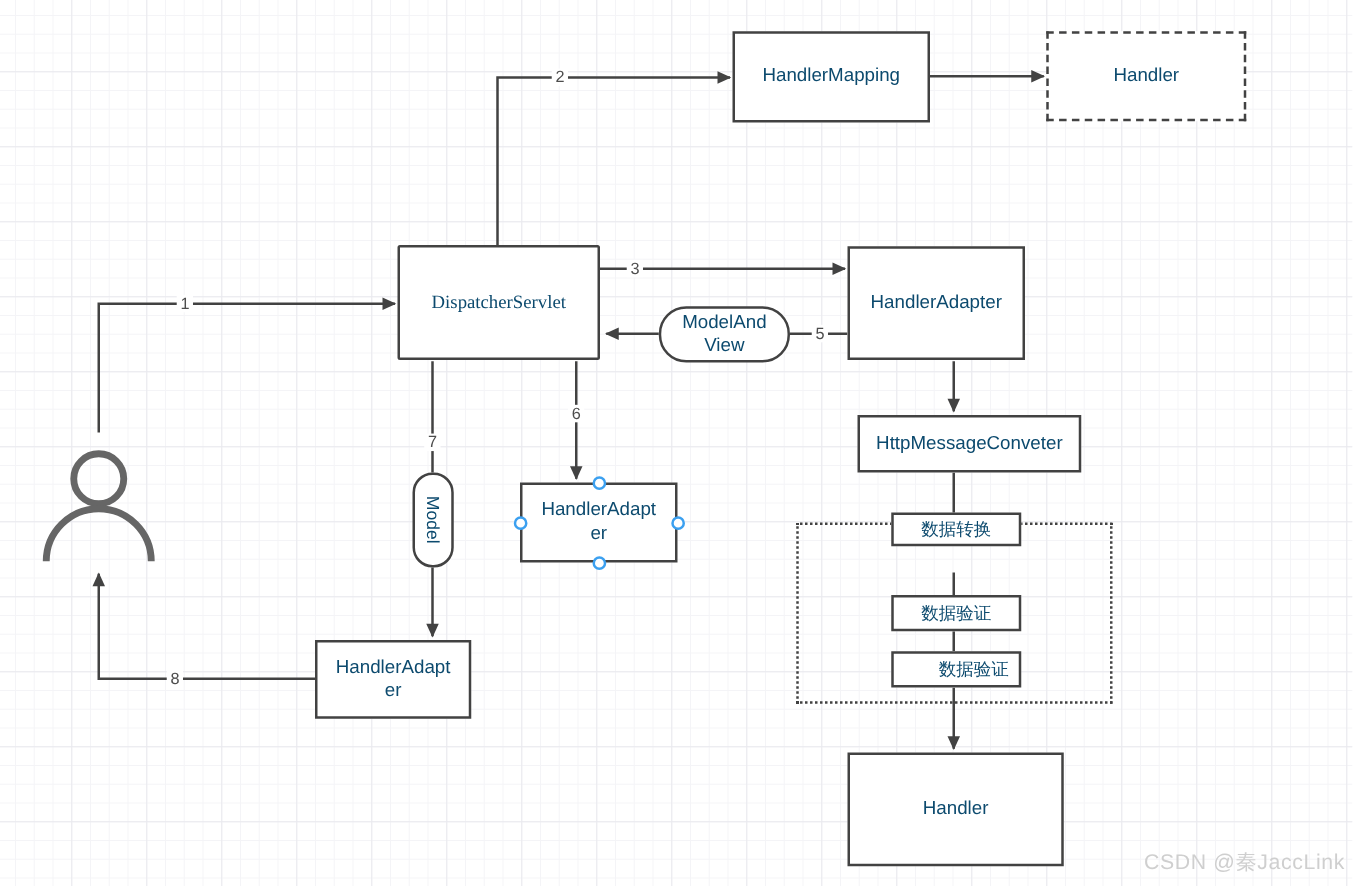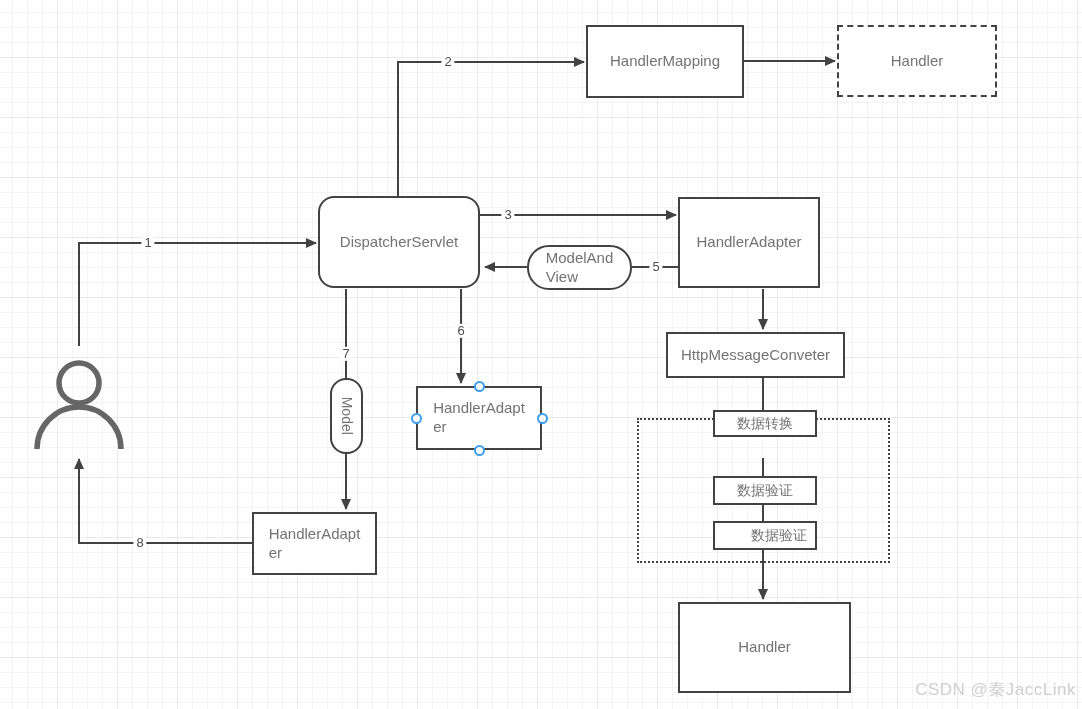--- a/index.html
+++ b/index.html
@@ -11,26 +11,26 @@
       linear-gradient(to right,#e9e9ee 1px,transparent 1px),
       linear-gradient(to bottom,#e9e9ee 1px,transparent 1px),
       linear-gradient(to right,#f4f4f7 1px,transparent 1px),
       linear-gradient(to bottom,#f4f4f7 1px,transparent 1px);
     background-size:60px 60px,60px 60px,15px 15px,15px 15px;
     background-position:-3px -3px,-3px -3px,-3px -3px,-3px -3px;
   }
   .edges{position:absolute;left:0;top:0;}
   .box{
     position:absolute;box-sizing:border-box;background:#ffffff;
-    border:2px solid #424242;color:#737373;font-size:15px;
+    border:2px solid #424242;color:#0c4a6e;font-size:15px;
     display:flex;align-items:center;justify-content:center;
-    line-height:1.25;
+    text-align:center;line-height:1.25;
   }
   .box .lbl{display:block;}
-  .rounded{border-radius:16px;}
+  .rounded{border-radius:2px;font-family:Liberation Serif, serif;}
   .pill{border-radius:22px;}
   .dashed{border-style:dashed;}
   .dotted-group{
     position:absolute;box-sizing:border-box;background:transparent;
     border:2px dotted #424242;
   }
   .cn{font-size:14px;}
   .vpill{border-radius:16px;}
   .vpill .lbl{transform:rotate(90deg);white-space:nowrap;font-size:14px;}
   .elabel{
@@ -97,21 +97,21 @@
     <span class="lbl">HandlerAdapter</span>
   </div>
 
   <div class="box pill" style="left:527px;top:245px;width:105px;height:45px;">
     <span class="lbl">
       <span class="lbl">ModelAnd</span>
       <span class="lbl">View</span>
     </span>
   </div>
 
-  <div class="box" style="left:666px;top:332px;width:179px;height:46px;">
+  <div class="box" style="left:686px;top:332px;width:179px;height:46px;">
     <span class="lbl">HttpMessageConveter</span>
   </div>
 
   <div class="dotted-group" style="left:637px;top:418px;width:253px;height:145px;"></div>
 
   <div class="box cn" style="left:713px;top:410px;width:104px;height:27px;">
     <span class="lbl">数据转换</span>
   </div>
 
   <div class="box cn" style="left:713px;top:476px;width:104px;height:29px;">

